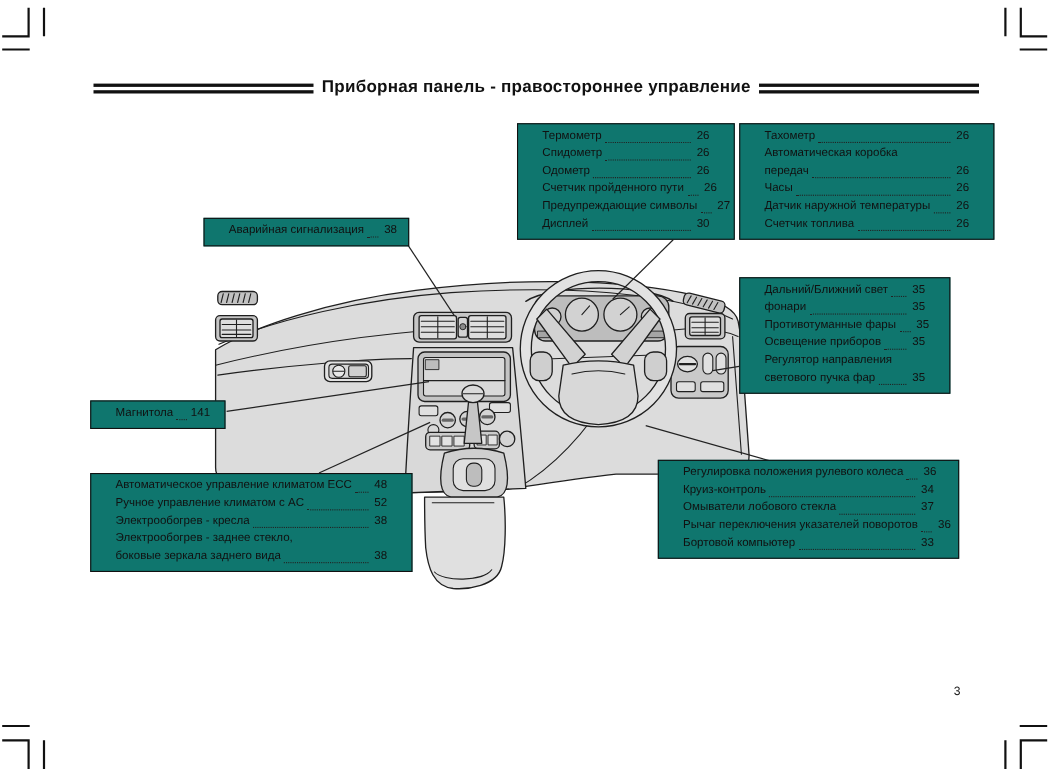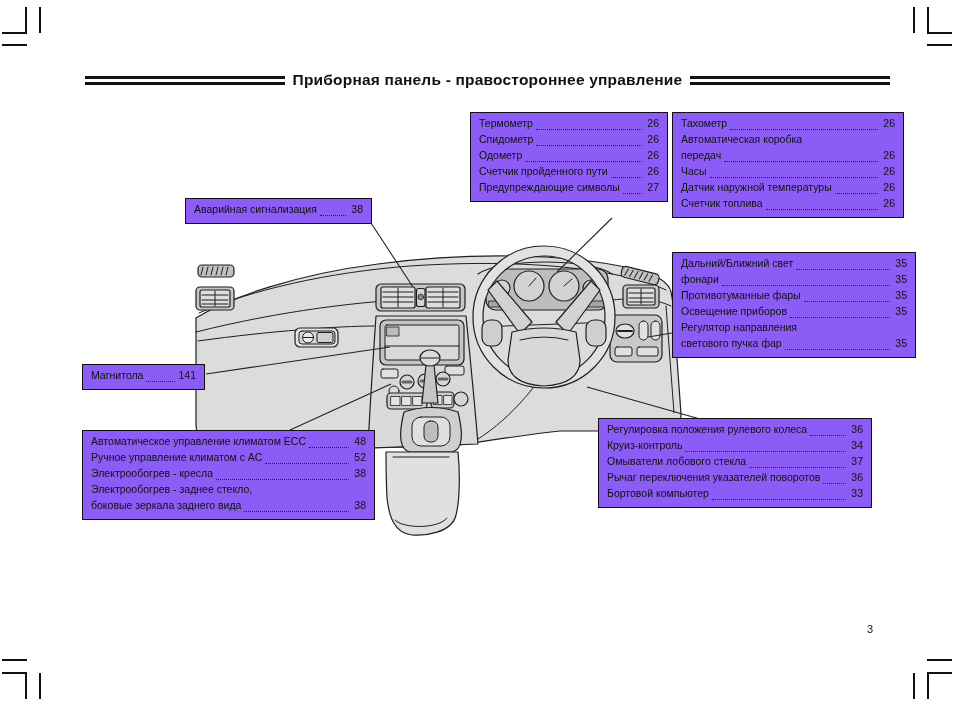--- a/index.html
+++ b/index.html
@@ -7,22 +7,22 @@
     width:954px;height:706px;position:relative;background:#ffffff;
     font-family:"Liberation Sans", sans-serif;color:#111;overflow:hidden;
   }
   svg.page-art{position:absolute;left:0;top:0;}
   .title-wrap{position:absolute;left:85px;top:69px;width:805px;height:22px;
     display:flex;align-items:center;}
   .rule{flex:1 1 auto;height:9px;box-sizing:border-box;
     border-top:3px solid #111;border-bottom:3px solid #111;}
   h1.page-title{margin:0 8px;font-size:15.5px;font-weight:700;white-space:nowrap;
     letter-spacing:0.2px;}
-  .callout{position:absolute;background:#8b5cf6;border:1px solid #111;
-    box-sizing:border-box;padding:4px 8px;font-size:10.5px;}
+  .callout{position:absolute;background:#0f766e;border:1px solid #111;
+    box-sizing:border-box;padding:4px 22px;font-size:10.5px;}
   .row{display:flex;align-items:baseline;height:16px;white-space:nowrap;}
   .lbl{flex:0 0 auto;}
   .dots{flex:1 1 auto;align-self:flex-end;margin:0 3px 3px 3px;
     border-bottom:1.6px dotted #222;min-width:10px;}
   .pg{flex:0 0 auto;min-width:14px;text-align:right;}
   .pagenum{position:absolute;left:858px;top:623px;width:24px;text-align:center;
     font-size:11px;}
 </style>
 </head>
 <body>
@@ -212,20 +212,25 @@
     <div class="row">
       <span class="lbl">Счетчик пройденного пути</span>
       <span class="dots"></span>
       <span class="pg">26</span>
     </div>
     <div class="row">
       <span class="lbl">Предупреждающие символы</span>
       <span class="dots"></span>
       <span class="pg">27</span>
     </div>
+    <div class="row">
+      <span class="lbl">Дисплей</span>
+      <span class="dots"></span>
+      <span class="pg">30</span>
+    </div>
   </div>
 
 <div class="callout" style="left:672px;top:112px;width:232px;">
     <div class="row">
       <span class="lbl">Тахометр</span>
       <span class="dots"></span>
       <span class="pg">26</span>
     </div>
     <div class="row">
       <span class="lbl">Автоматическая коробка</span>
@@ -245,21 +250,21 @@
       <span class="dots"></span>
       <span class="pg">26</span>
     </div>
     <div class="row">
       <span class="lbl">Счетчик топлива</span>
       <span class="dots"></span>
       <span class="pg">26</span>
     </div>
   </div>
 
-<div class="callout" style="left:672px;top:252px;width:244px;">
+<div class="callout" style="left:672px;top:252px;width:192px;">
     <div class="row">
       <span class="lbl">Дальний/Ближний свет</span>
       <span class="dots"></span>
       <span class="pg">35</span>
     </div>
     <div class="row">
       <span class="lbl">фонари</span>
       <span class="dots"></span>
       <span class="pg">35</span>
     </div>

